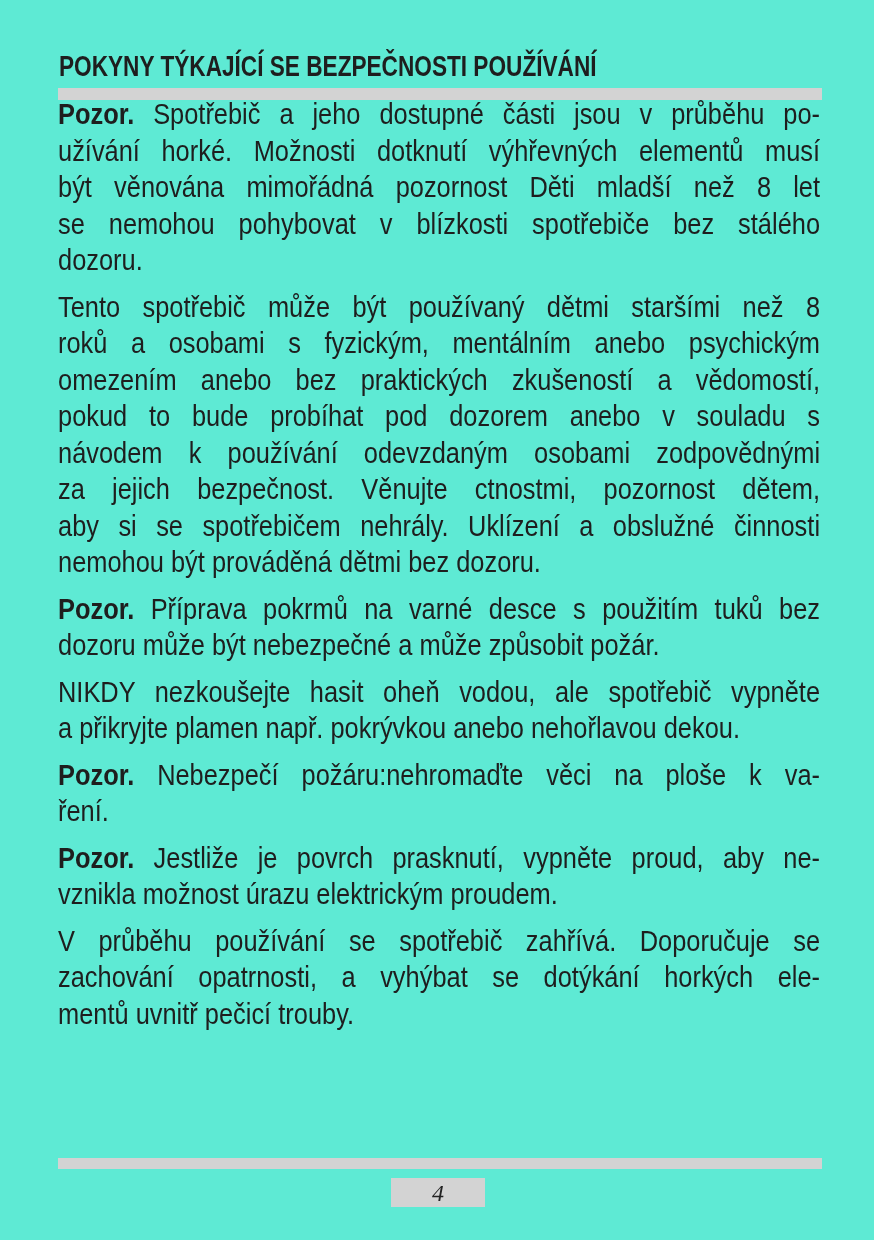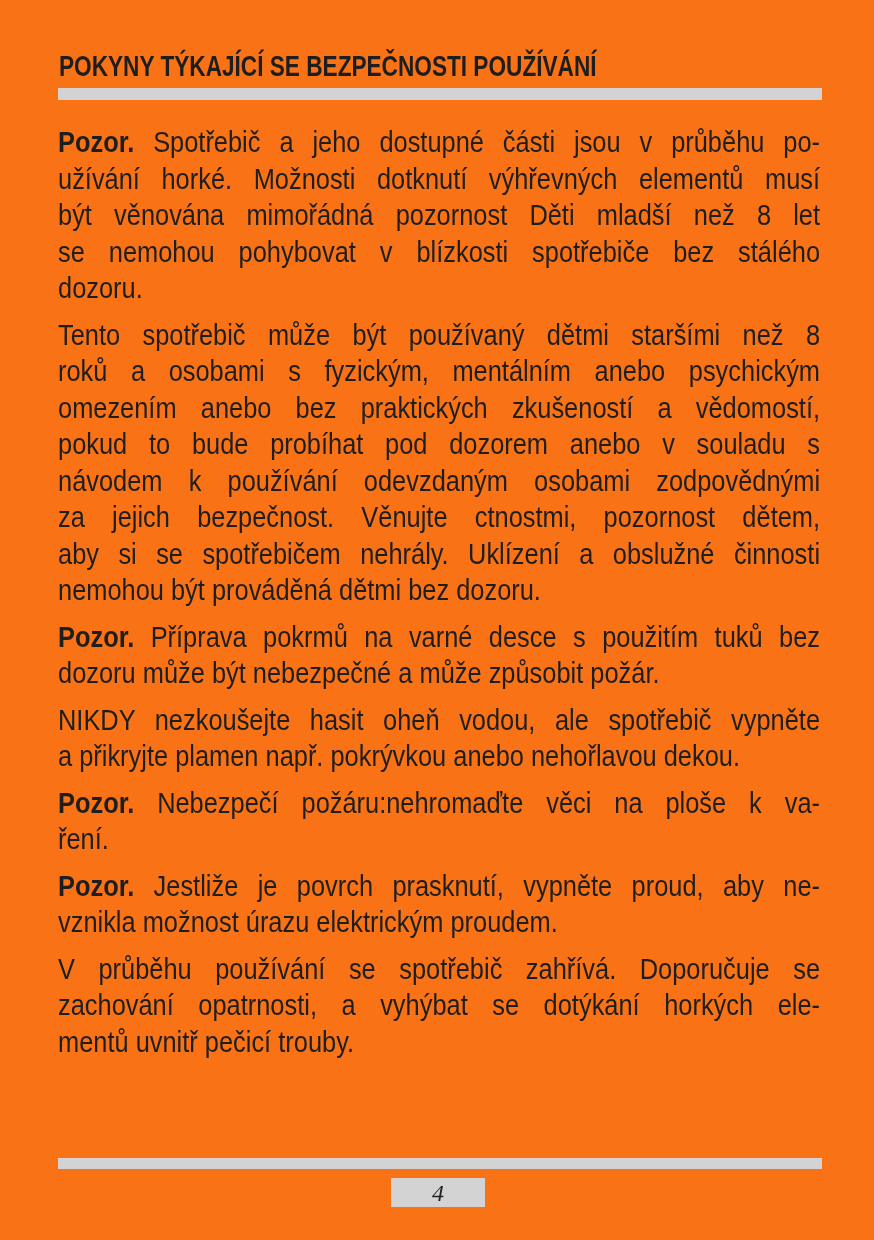--- a/index.html
+++ b/index.html
@@ -5,21 +5,21 @@
   html, body {
     margin: 0;
     padding: 0;
     background: #ffffff;
     font-family: "Liberation Sans", "DejaVu Sans", sans-serif;
   }
   #page {
     position: relative;
     width: 874px;
     height: 1240px;
-    background: #f97316;
+    background: #5eead4;
     overflow: hidden;
     color: #1e1e1e;
   }
   
   #header-title {
     position: absolute;
     left: 59px;
     top: 50px;
     height: 32px;
     white-space: nowrap;
@@ -36,21 +36,21 @@
     left: 58px;
     top: 88px;
     width: 764px;
     height: 12px;
     background: #d3d3d3;
   }
   
   #textcol {
     position: absolute;
     left: 58px;
-    top: 124px;
+    top: 96px;
     width: 762px;
   }
   #paragraphs {
     width: 900px;                 
     transform: scaleX(0.8467);
     transform-origin: 0 0;
   }
   .para {
     margin: 0 0 10px 0;
   }

